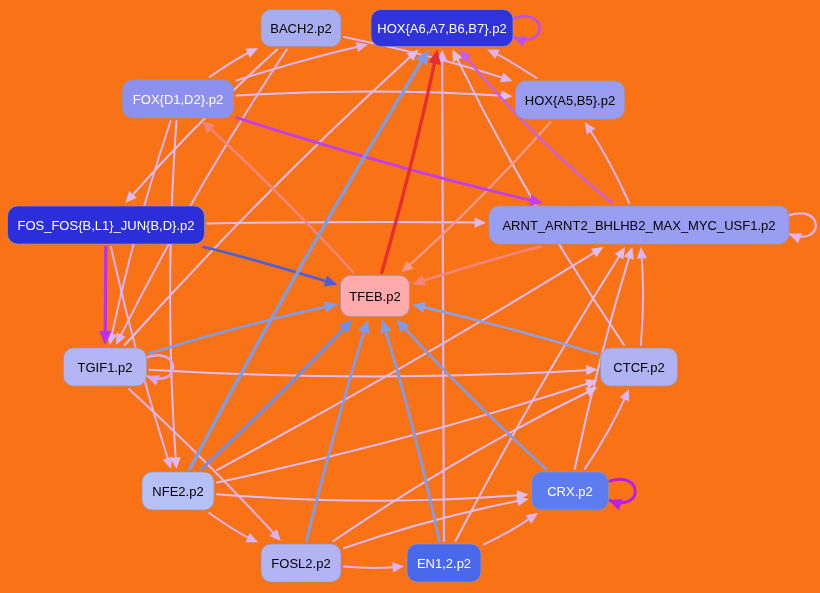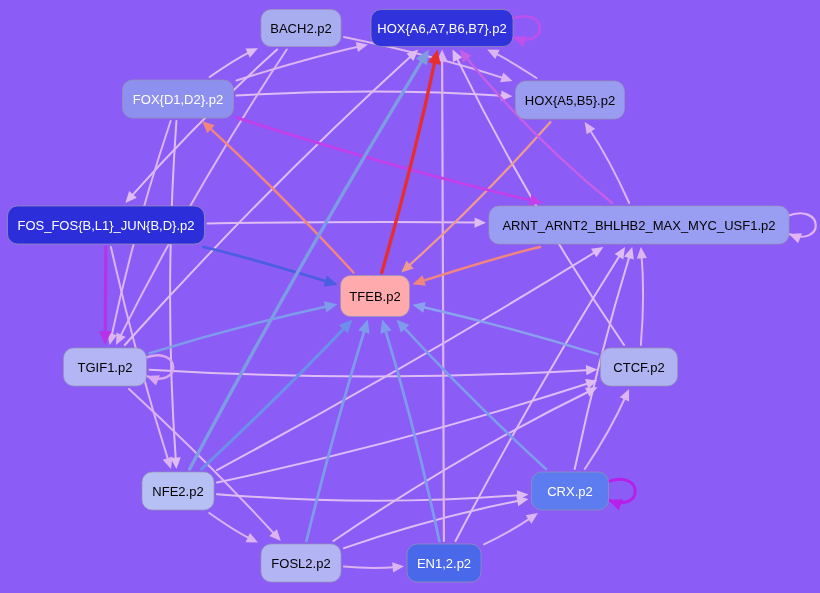--- a/index.html
+++ b/index.html
@@ -1,16 +1,16 @@
 <!DOCTYPE html>
 <html><head>
 <meta charset="utf-8">
 <style>
   html,body{margin:0;padding:0;background:#ffffff;}
-  .canvas{position:relative;width:820px;height:593px;overflow:hidden;background:#8b5cf6;}
+  .canvas{position:relative;width:820px;height:593px;overflow:hidden;background:#f97316;}
   svg{display:block;}
   text.node-label{
     font-family:"Liberation Sans", sans-serif;
     font-size:13px;
   }
 </style>
 </head>
 <body>
 
 <div class="canvas">

